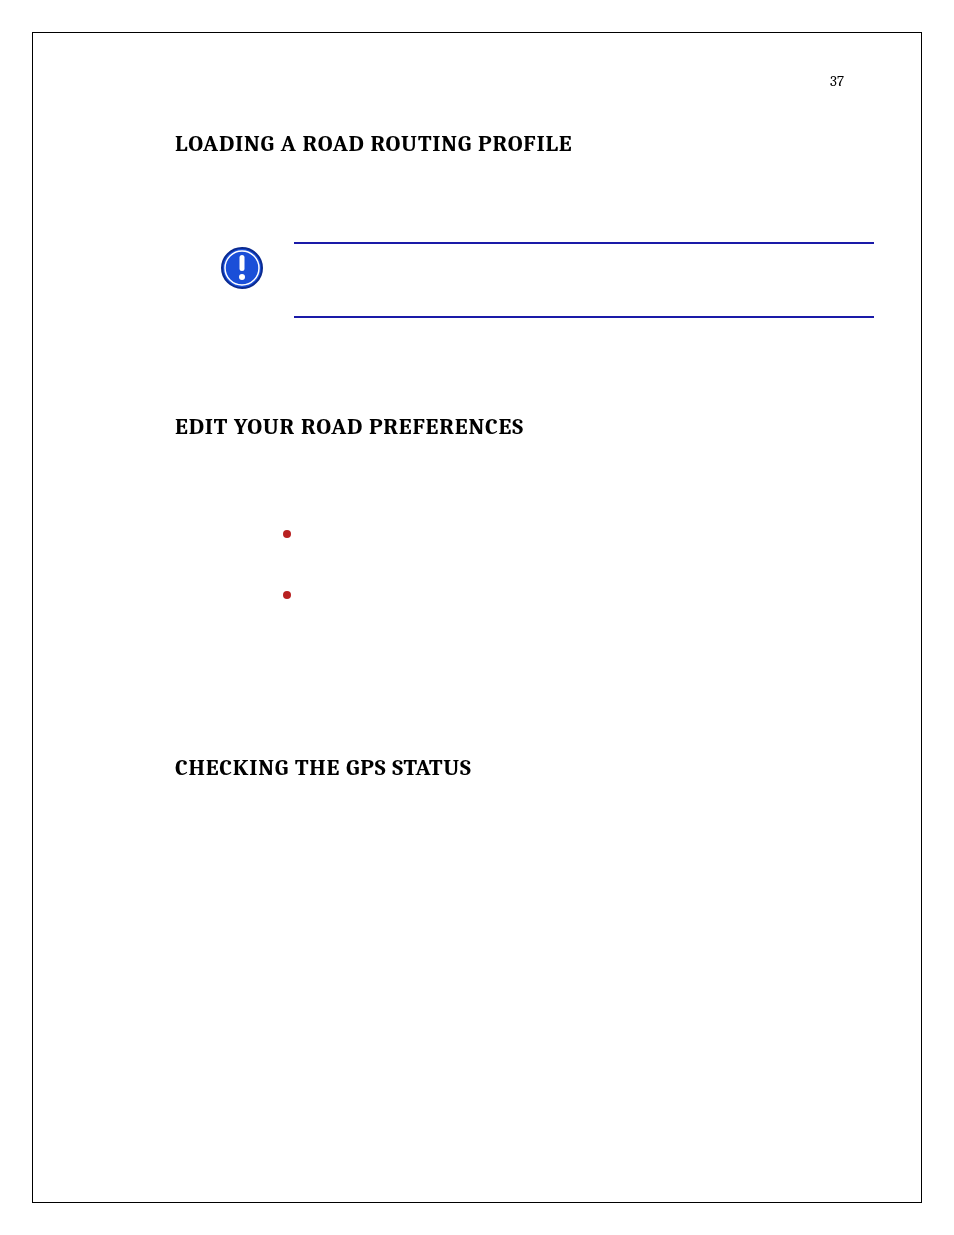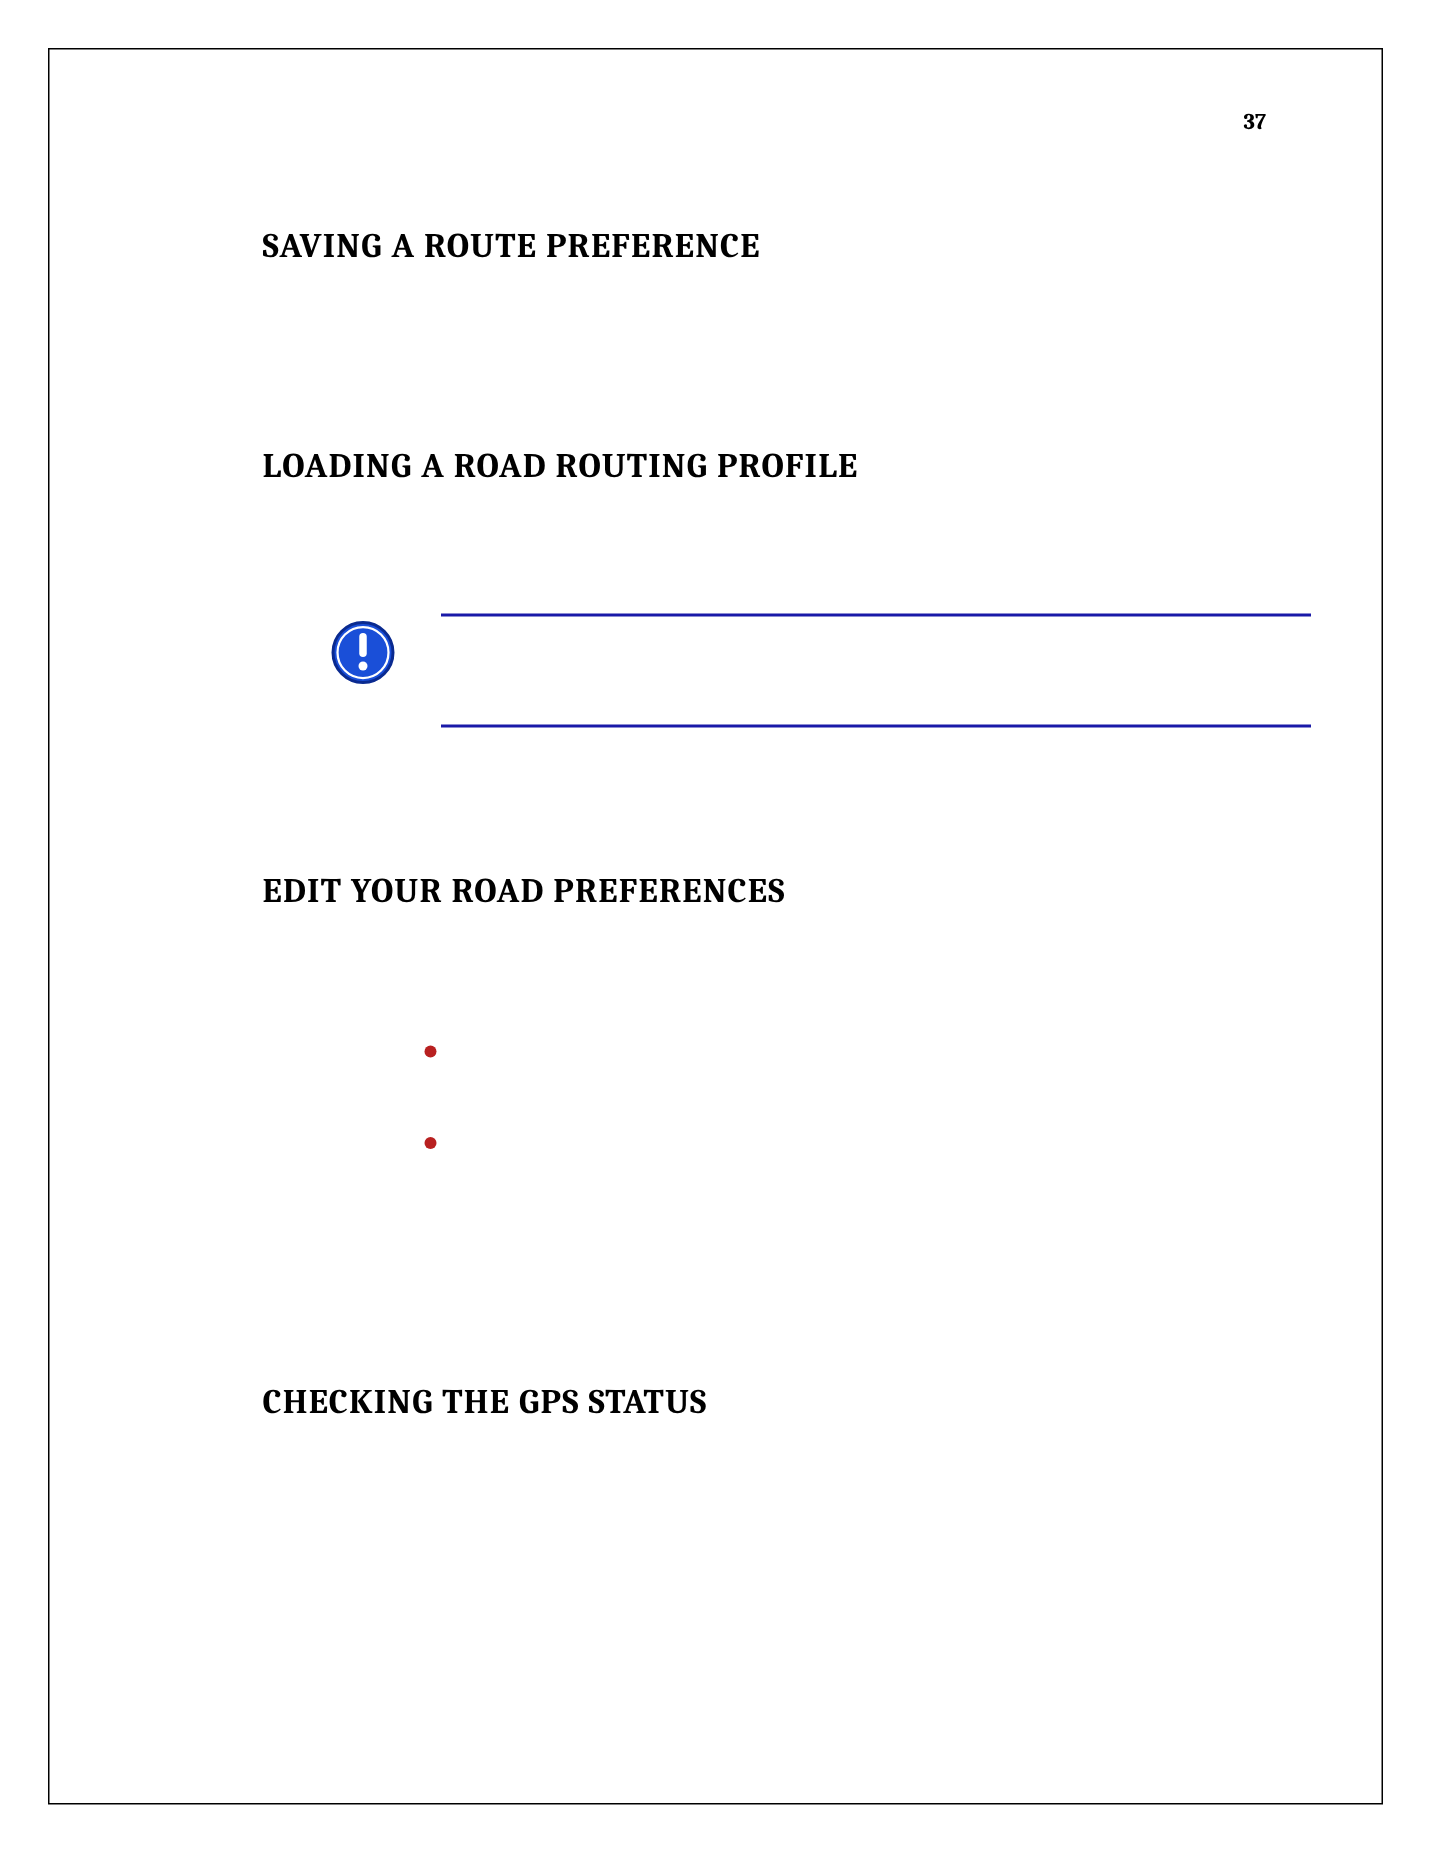--- a/index.html
+++ b/index.html
@@ -21,21 +21,20 @@
       right: 32px;
       bottom: 32px;
       border: 1.5px solid #000;
     }
     .page-number {
       position: absolute;
       top: 72px;
       right: 110px;
       font-size: 15px;
       color: #000;
-      font-weight: bold;
     }
     .content {
       position: absolute;
       top: 130px;
       left: 175px;
       right: 80px;
     }
     .section-heading {
       font-size: 23px;
       font-weight: bold;
@@ -93,21 +92,20 @@
   </style>
 </head>
 <body>
 
 <div class="page-frame"></div>
 
 <div class="page-number">37</div>
 
 <div class="content">
 
-  <div class="section-heading h1">SAVING A ROUTE PREFERENCE</div>
 
   <div class="section-heading h2">LOADING A ROAD ROUTING PROFILE</div>
 
   <div class="info-block">
     <div class="info-icon-wrap">
       <svg width="44" height="44" viewBox="0 0 44 44">
         <circle cx="22" cy="22" r="20" fill="#1a4fd8" stroke="#0a2a90" stroke-width="2"></circle>
         <circle cx="22" cy="22" r="17" fill="none" stroke="#ffffff" stroke-width="1.5"></circle>
         <rect x="19.5" y="9" width="5" height="16" rx="2.5" fill="#ffffff"></rect>
         <circle cx="22" cy="31" r="3" fill="#ffffff"></circle>

